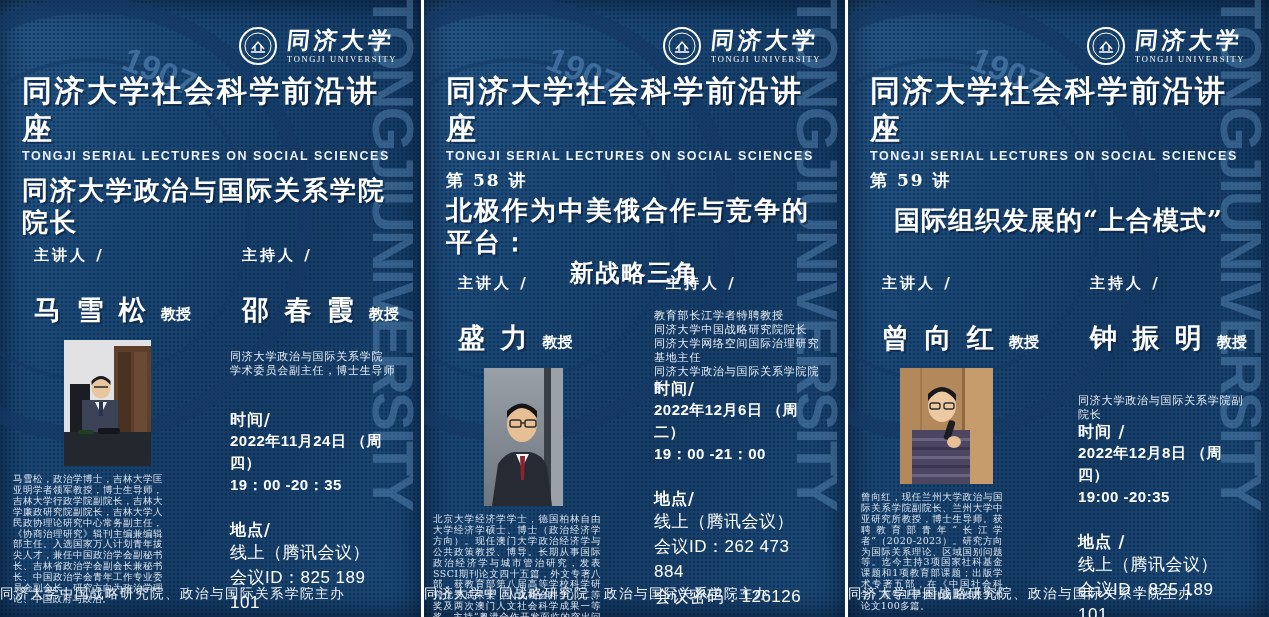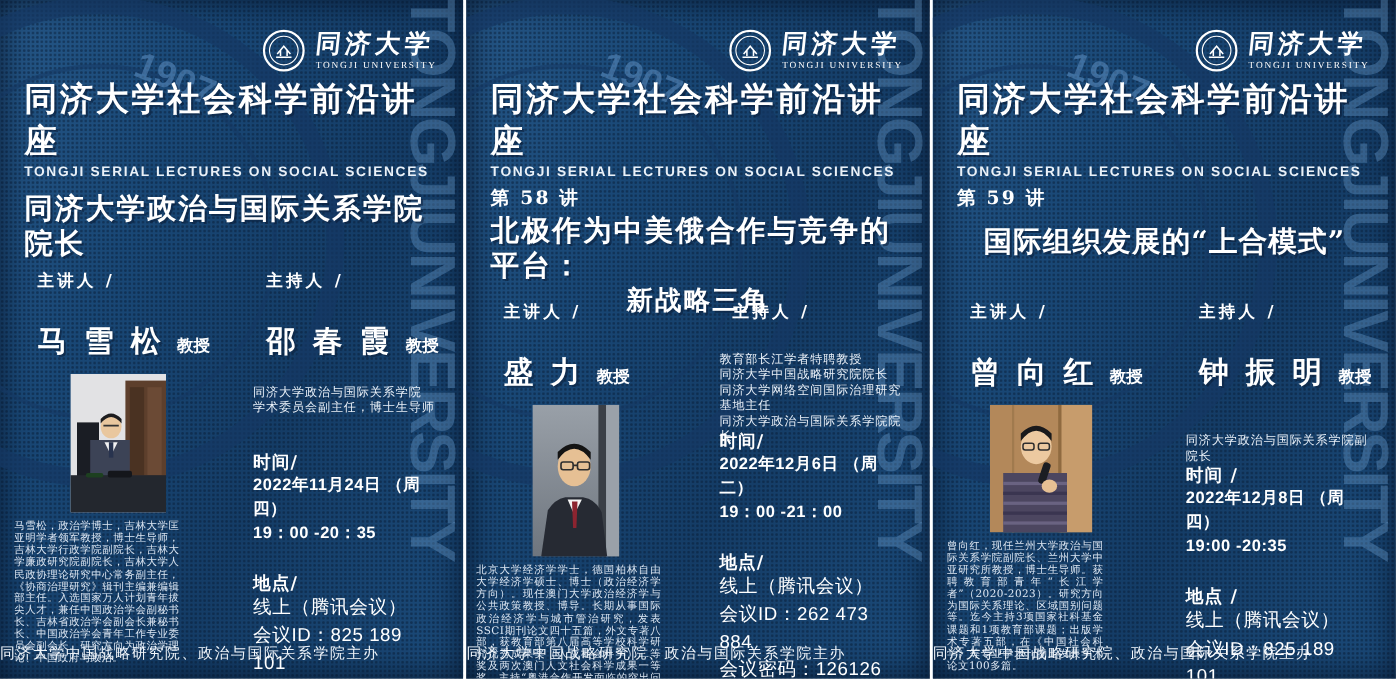--- a/index.html
+++ b/index.html
@@ -58,21 +58,21 @@
   .p1 .photo { margin-left:42px; }
   .p2 .photo { margin-left:38px; }
   .p3 .photo { margin-left:30px; }
 
   .bio { margin-top:8px; margin-left:-9px; width:150px; font-size:9.5px; line-height:10.9px;
          letter-spacing:.4px; color:#dde7f3; text-align:justify; }
   .p2 .bio { width:168px; margin-left:-13px; }
   .p3 .bio { width:142px; }
 
   .host-desc { margin-top:26px; height:60px; }
-  .p2 .host-desc { margin-top:28px; height:70px;font-family:Liberation Mono, monospace; }
+  .p2 .host-desc { margin-top:16px; height:70px; }
   .p3 .host-desc { padding-top:16px; height:44px; }
   .host-desc div { font-size:11px; line-height:14px; letter-spacing:.8px; color:#e9f0f8; }
 
   .time-label, .venue-label { font-size:16px; font-weight:700; letter-spacing:1px; line-height:20px; }
   .date-line, .time-line { font-family:"Liberation Sans",sans-serif; font-weight:700; font-size:15px; line-height:22px; letter-spacing:.5px; }
   .venue-block { margin-top:24px; }
   .venue-line { font-size:17px; font-weight:400; line-height:25px; letter-spacing:.5px; }
   .venue-line.num { font-family:"Liberation Sans",sans-serif; }
 
   .poster-footer { position:absolute; z-index:3; bottom:14px; left:0; width:100%; 

